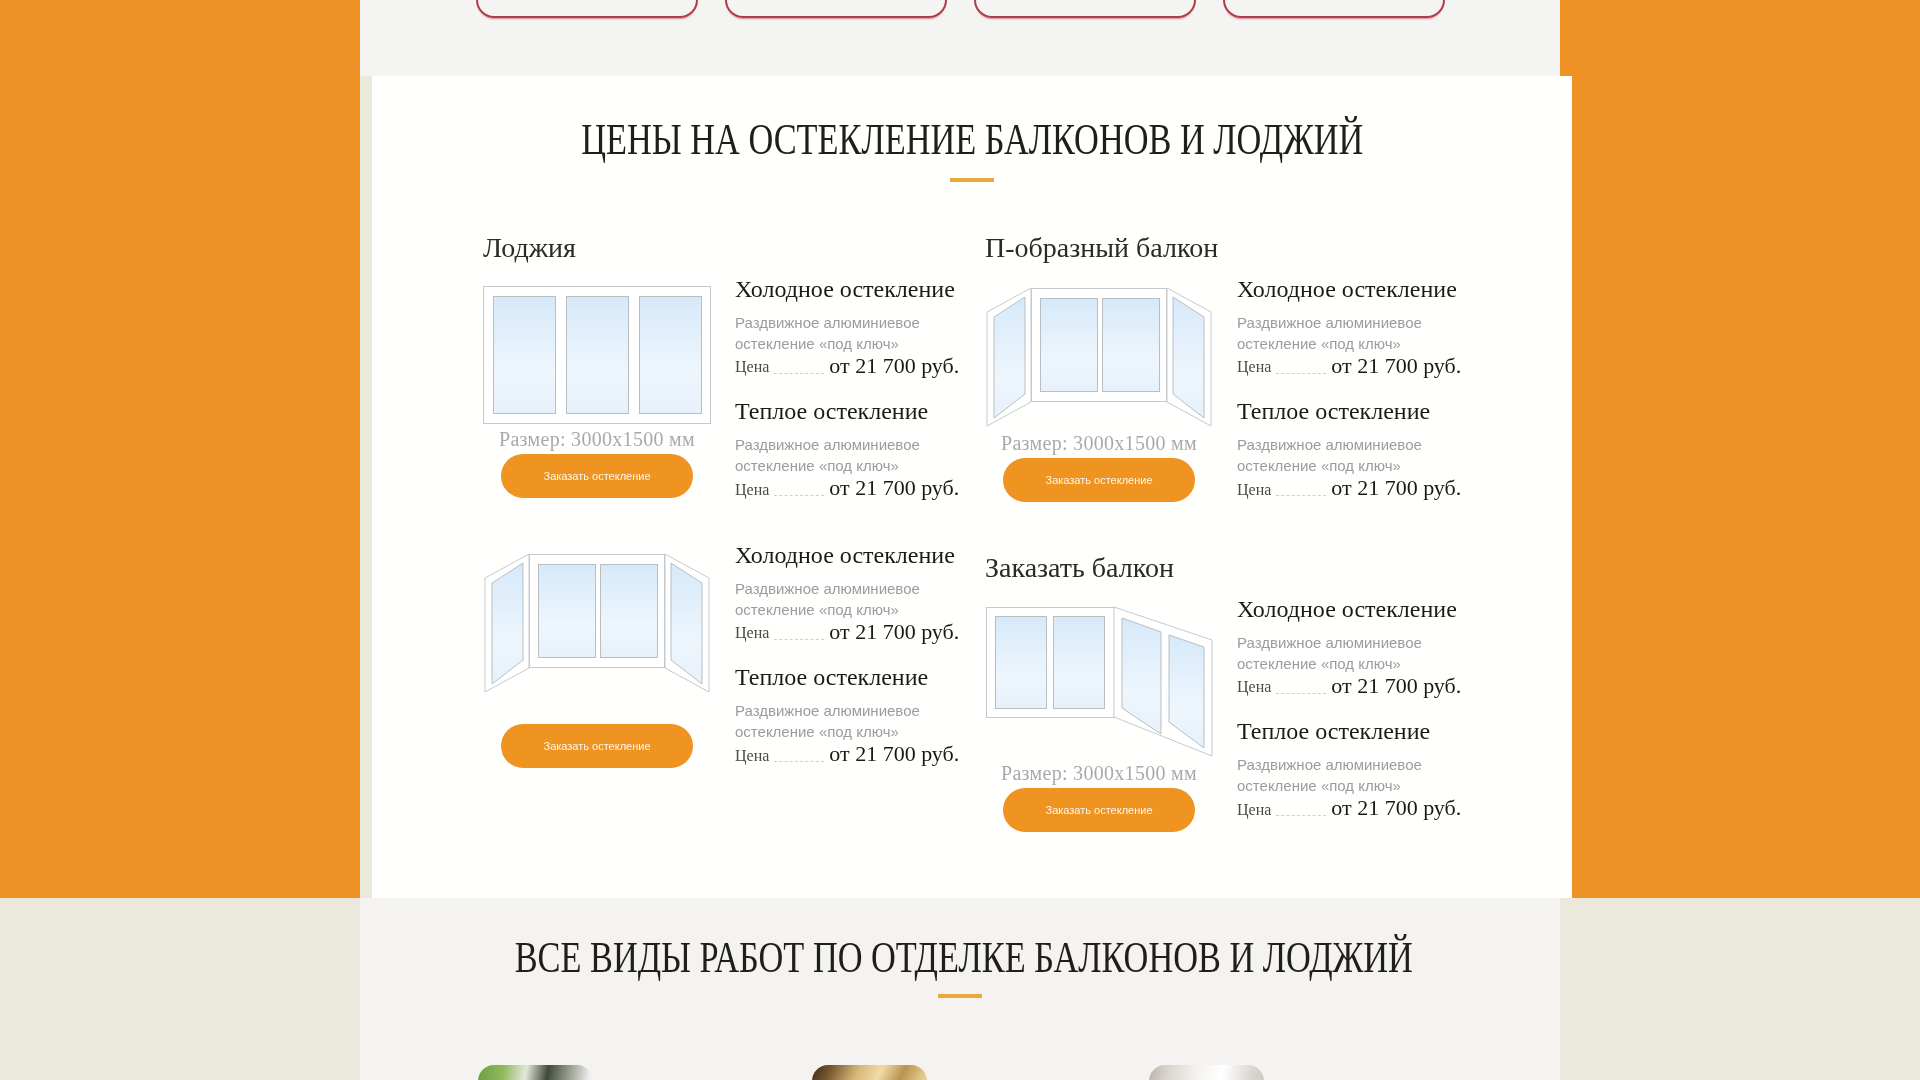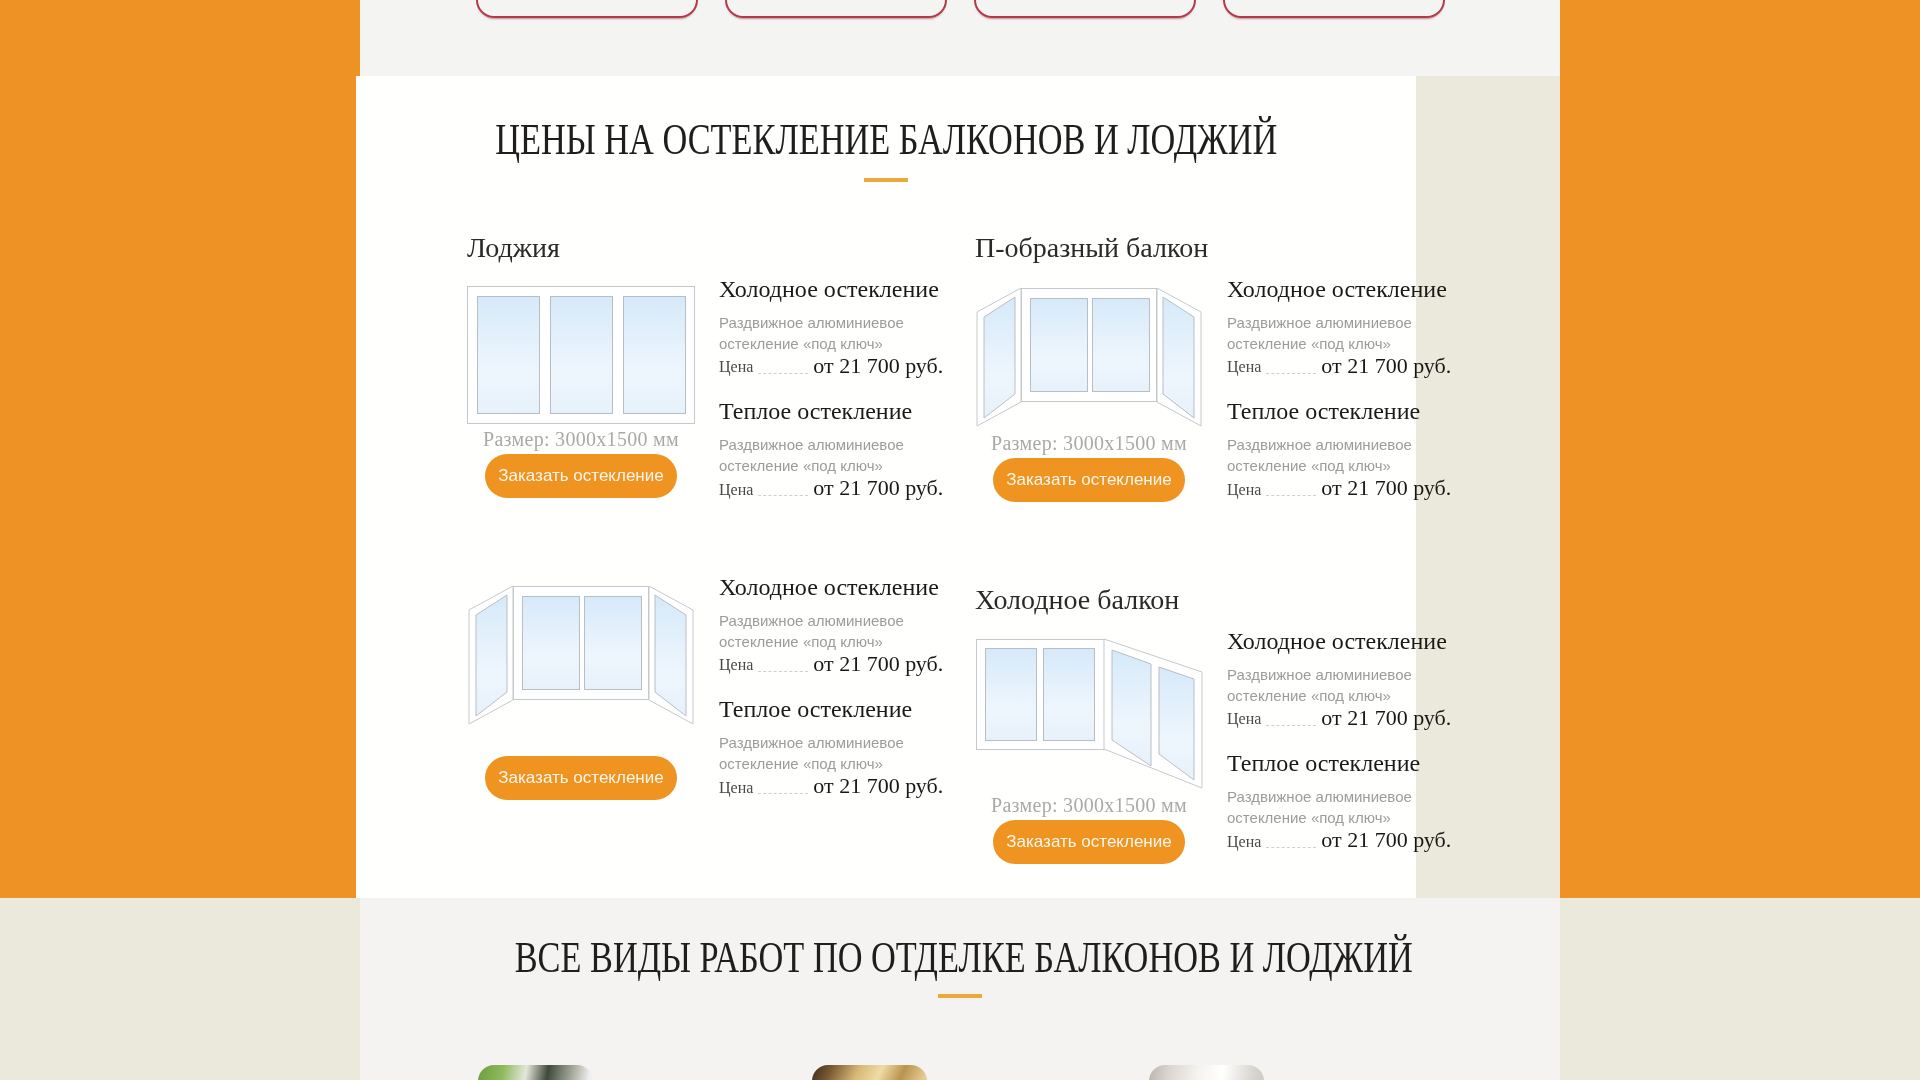--- a/index.html
+++ b/index.html
@@ -19,41 +19,41 @@
     position:absolute;left:360px;top:0;width:1200px;height:76px;background:#f4f4f2;
     display:flex;justify-content:center;align-items:flex-start;gap:27px;
   }
   .outline-btn{
     width:222px;height:64px;margin-top:-46px;flex:0 0 auto;
     background:transparent;border:2px solid var(--btn-outline);border-radius:18px;
     box-shadow:0 3px 2px -2px rgba(165,55,70,.55);
   }
 
   
-  .white-section{position:absolute;left:356px;top:76px;width:1060px;height:822px;background:#fffffe;}
+  .white-section{position:absolute;left:372px;top:76px;width:1200px;height:822px;background:#fffffe;}
   .section-title{
     margin:0;padding-top:40px;text-align:center;font-weight:400;
     font-size:44px;line-height:1.1;color:#1f1e1c;white-space:nowrap;
   }
   .condensed{display:inline-block;transform:scaleX(.78);transform-origin:center;}
   .divider{width:44px;height:4px;background:var(--divider);margin:14px auto 0;}
 
   .blocks{
     position:absolute;left:111px;top:156px;width:976px;
-    display:grid;grid-template-columns:476px 474px;column-gap:26px;grid-auto-rows:320px;gap:32px;
+    display:grid;grid-template-columns:476px 474px;column-gap:26px;grid-auto-rows:320px;
   }
   .block-title{margin:0 0 22px 0;font-size:28px;font-weight:400;color:#2b2a28;}
   .block-row{display:flex;}
   .visual{width:252px;flex:0 0 252px;}
   .win-wrap{width:228px;}
   .size-caption{margin-top:4px;height:18px;text-align:center;font-size:20px;color:#a9a9a9;letter-spacing:.3px;}
   .order-btn{
     display:block;margin:8px auto 0;width:192px;height:44px;border:none;border-radius:22px;
     background:var(--btn-orange);color:#fdf6ec;font-family:"Liberation Sans",sans-serif;
-    font-size:17px;cursor:pointer;
+    font-size:11px;cursor:pointer;
   }
   .prices{flex:1;margin-top:-10px;}
   .offer{margin-bottom:20px;}
   .offer-name{font-size:24px;font-weight:400;color:#1b1a18;}
   .offer-desc{
     margin-top:9px;font-family:"Liberation Sans",sans-serif;font-size:15px;
     line-height:1.4;color:#9c9c9c;max-width:226px;
   }
   .price-line{display:flex;align-items:flex-end;max-width:226px;}
   .price-label{font-size:16px;color:#4a4a46;line-height:1.3;}
@@ -218,21 +218,21 @@
               <span class="price-label">Цена</span>
               <span class="price-rule"></span>
               <span class="price-value">от 21 700 руб.</span>
             </div>
           </div>
         </div>
       </div>
     </section>
 
     <section class="block">
-      <h3 class="block-title">Холодное балкон</h3>
+      <h3 class="block-title">Заказать балкон</h3>
       <div class="block-row">
         <div class="visual">
           <div class="win-wrap">
             <svg width="228" height="152" viewBox="0 0 228 152">
               <rect class="frame" x="1.5" y="1.5" width="128" height="110"></rect>
               <rect class="pane" x="10.5" y="10.5" width="51" height="92"></rect>
               <rect class="pane" x="68.5" y="10.5" width="51" height="92"></rect>
               <polygon class="frame" points="129,1 227,34 227,150 129,111"></polygon>
               <polygon class="pane" points="137,12 176,26 176,128 137,102"></polygon>
               <polygon class="pane" points="184,29 219,41 219,142 184,116"></polygon>

